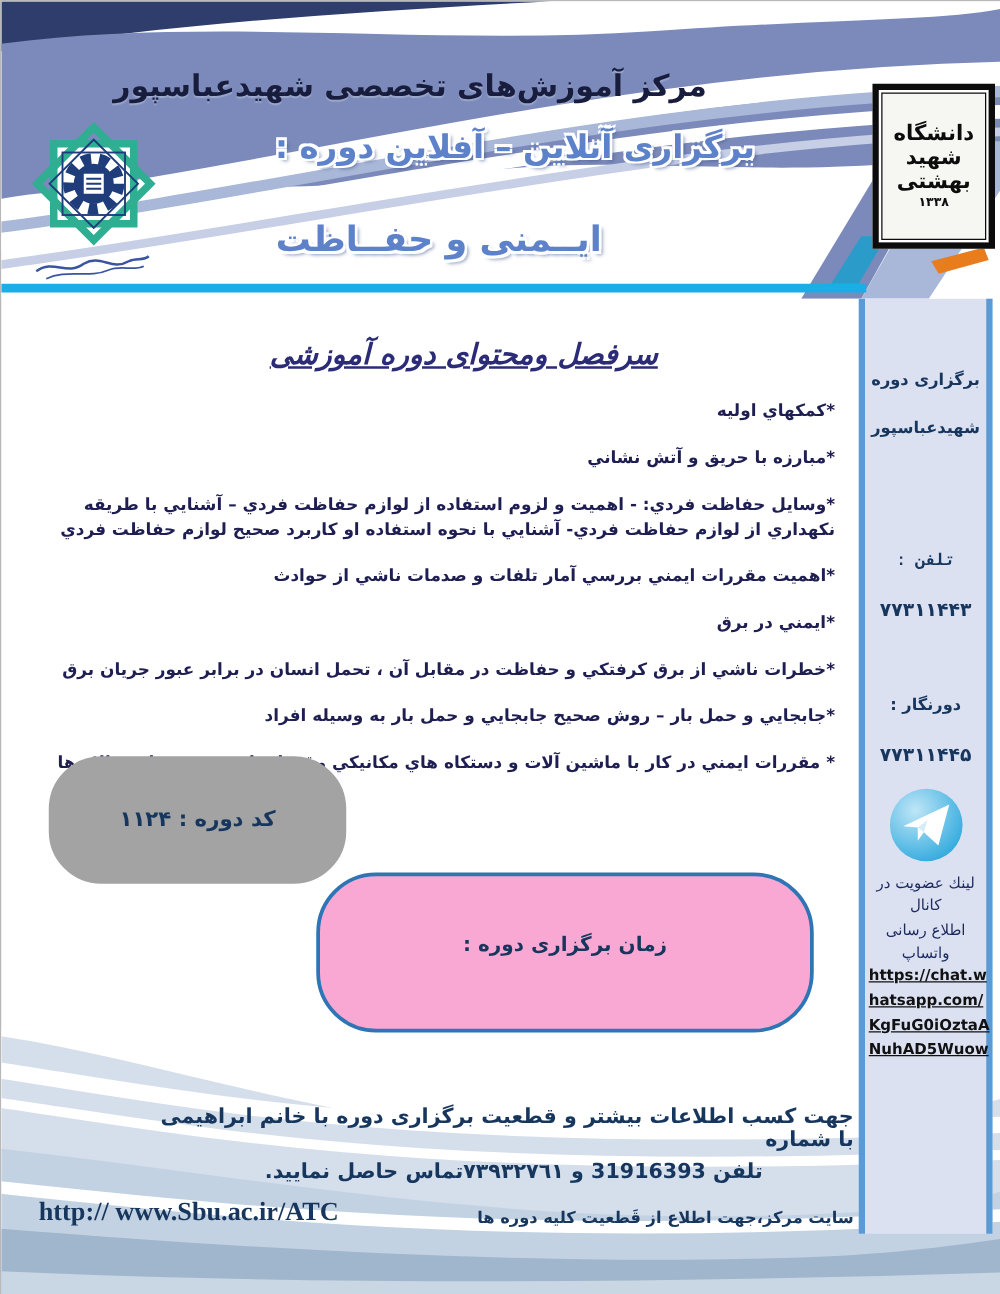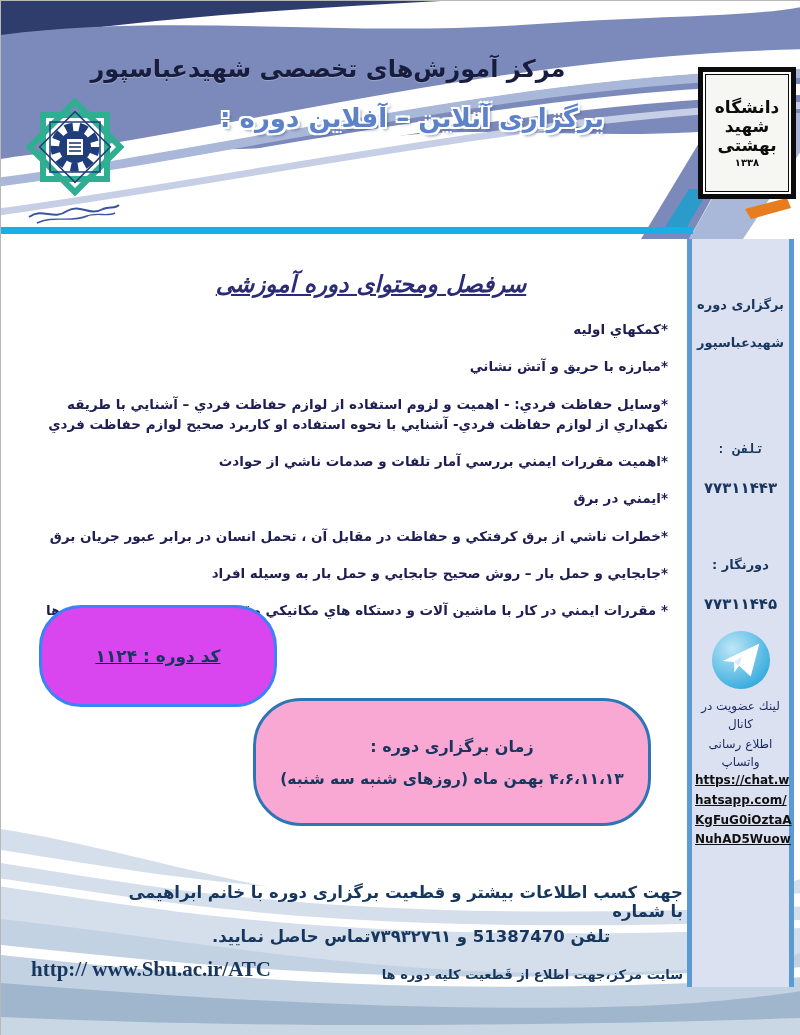--- a/index.html
+++ b/index.html
@@ -50,21 +50,21 @@
   .topics li{
     font-size:13.5px;font-weight:bold;color:#1e1e52;
     margin-bottom:17px;line-height:1.5;
   }
   .badge{
     position:absolute;z-index:2;display:flex;flex-direction:column;
     align-items:center;justify-content:center;text-align:center;
   }
   .code-badge{
     top:604px;left:38px;width:232px;height:96px;
-    background:#d946ef;border:3px solid #3b82f6;border-radius:42px;text-decoration:underline;
+    background:#a3a3a3;border:3px solid #a3a3a3;border-radius:42px;
   }
   .code-badge .txt{font-size:17px;font-weight:bold;color:#17365d;}
   .schedule-badge{
     top:697px;left:252px;width:392px;height:122px;
     background:#f9a8d4;border:3px solid #2e75b6;border-radius:48px;
   }
   .schedule-badge .l1{font-size:16px;font-weight:bold;color:#17365d;margin-bottom:14px;}
   .schedule-badge .l2{font-size:15.5px;font-weight:bold;color:#17365d;}
 
   
@@ -118,20 +118,21 @@
     <path d="M-10,182 C245,150 515,76 820,72" stroke="#a9b7d8" stroke-width="9" fill="none"></path>
     <path d="M-10,212 C260,176 545,110 820,104" stroke="#c6cfe6" stroke-width="7" fill="none"></path>
     <path d="M640,238 L716,112 L758,112 L688,238 Z" fill="#7b8aba"></path>
     <path d="M688,238 L760,112 L800,112 L800,150 L742,238 Z" fill="#a9b7d8"></path>
     <path d="M664,226 L688,188 L708,188 L686,226 Z" fill="#2b9cc9"></path>
     <path d="M744,208 L786,197 L790,207 L750,218 Z" fill="#e87d1d"></path>
   </svg>
 
   <div class="org-title rtl">مرکز آموزش‌های تخصصی شهیدعباسپور</div>
   <div class="delivery-mode rtl">برگزاری آنلاین – آفلاین دوره :</div>
+  <div class="course-title rtl">ایــمنی و حفــاظت</div>
 
   <div class="atc-logo">
     <svg width="104" height="104" viewBox="0 0 104 104">
       <rect x="20" y="20" width="64" height="64" fill="#ffffff" stroke="#2fae92" stroke-width="6"></rect>
       <rect x="20" y="20" width="64" height="64" fill="none" stroke="#2fae92" stroke-width="6" transform="rotate(45 52 52)"></rect>
       <rect x="27" y="27" width="50" height="50" fill="none" stroke="#1f3d7a" stroke-width="1.5"></rect>
       <rect x="27" y="27" width="50" height="50" fill="none" stroke="#1f3d7a" stroke-width="1.5" transform="rotate(45 52 52)"></rect>
       <circle cx="52" cy="52" r="20" fill="none" stroke="#1f3d7a" stroke-width="9" stroke-dasharray="7.5 6.5"></circle>
       <circle cx="52" cy="52" r="16" fill="#1f3d7a"></circle>
       <rect x="44" y="44" width="16" height="16" fill="#ffffff"></rect>
@@ -174,21 +175,20 @@
 
       <li>* مقررات ايمني در كار با ماشين آلات و دستكاه هاي مكانيكي مقررات ايمني مربوط به بالابرها</li>
     </ul>
 
   <div class="badge code-badge">
     <div class="txt rtl">کد دوره : ۱۱۲۴</div>
   </div>
 
   <div class="badge schedule-badge">
     <div class="l1 rtl">زمان برگزاری دوره :</div>
-    <div class="l2 rtl">۴،۶،۱۱،۱۳ بهمن ماه (روزهای شنبه سه شنبه)</div>
   </div>
 
   <div class="sidebar">
     <div class="row sb-bold rtl" style="top:58px;">برگزاری دوره</div>
     <div class="row sb-bold rtl" style="top:96px;">شهیدعباسپور</div>
     <div class="row sb-bold rtl" style="top:202px;font-family:Liberation Mono, monospace;">تلفن :</div>
     <div class="row sb-num" style="top:240px;">۷۷۳۱۱۴۴۳</div>
     <div class="row sb-bold rtl" style="top:318px;">دورنگار :</div>
     <div class="row sb-num" style="top:356px;">۷۷۳۱۱۴۴۵</div>
 
@@ -217,17 +217,17 @@
     <path d="M0,8 C130,28 270,80 440,88 C610,96 720,80 800,58 L800,215 L0,215 Z" fill="#d5dfeb"></path>
     <path d="M-10,34 C150,58 330,100 820,78" stroke="#ffffff" stroke-width="13" fill="none"></path>
     <path d="M-10,60 C160,84 345,124 820,102" stroke="#ffffff" stroke-width="8" fill="none"></path>
     <path d="M0,98 C180,118 360,152 560,152 C700,152 770,142 800,132 L800,215 L0,215 Z" fill="#c2d2e2"></path>
     <path d="M-10,128 C200,150 430,176 820,150" stroke="#ffffff" stroke-width="10" fill="none"></path>
     <path d="M0,162 C200,178 430,192 640,185 C720,182 772,174 800,170 L800,215 L0,215 Z" fill="#9fb6cc"></path>
     <path d="M0,196 C240,207 520,206 800,197 L800,215 L0,215 Z" fill="#c9d6e4"></path>
   </svg>
 
   <div class="footer-info rtl">جهت کسب اطلاعات بیشتر و قطعیت برگزاری دوره با خانم ابراهیمی با شماره</div>
-  <div class="footer-phone rtl">تلفن 51387470 و ٧٣٩٣٢٧٦١تماس حاصل نمایید.</div>
+  <div class="footer-phone rtl">تلفن 31916393 و ٧٣٩٣٢٧٦١تماس حاصل نمایید.</div>
   <div class="footer-note rtl">سایت مرکز،جهت اطلاع از قَطعیت کلیه دوره ها</div>
   <div class="site-url">http:// www.Sbu.ac.ir/ATC</div>
 
 </div>
 
 </body></html>

